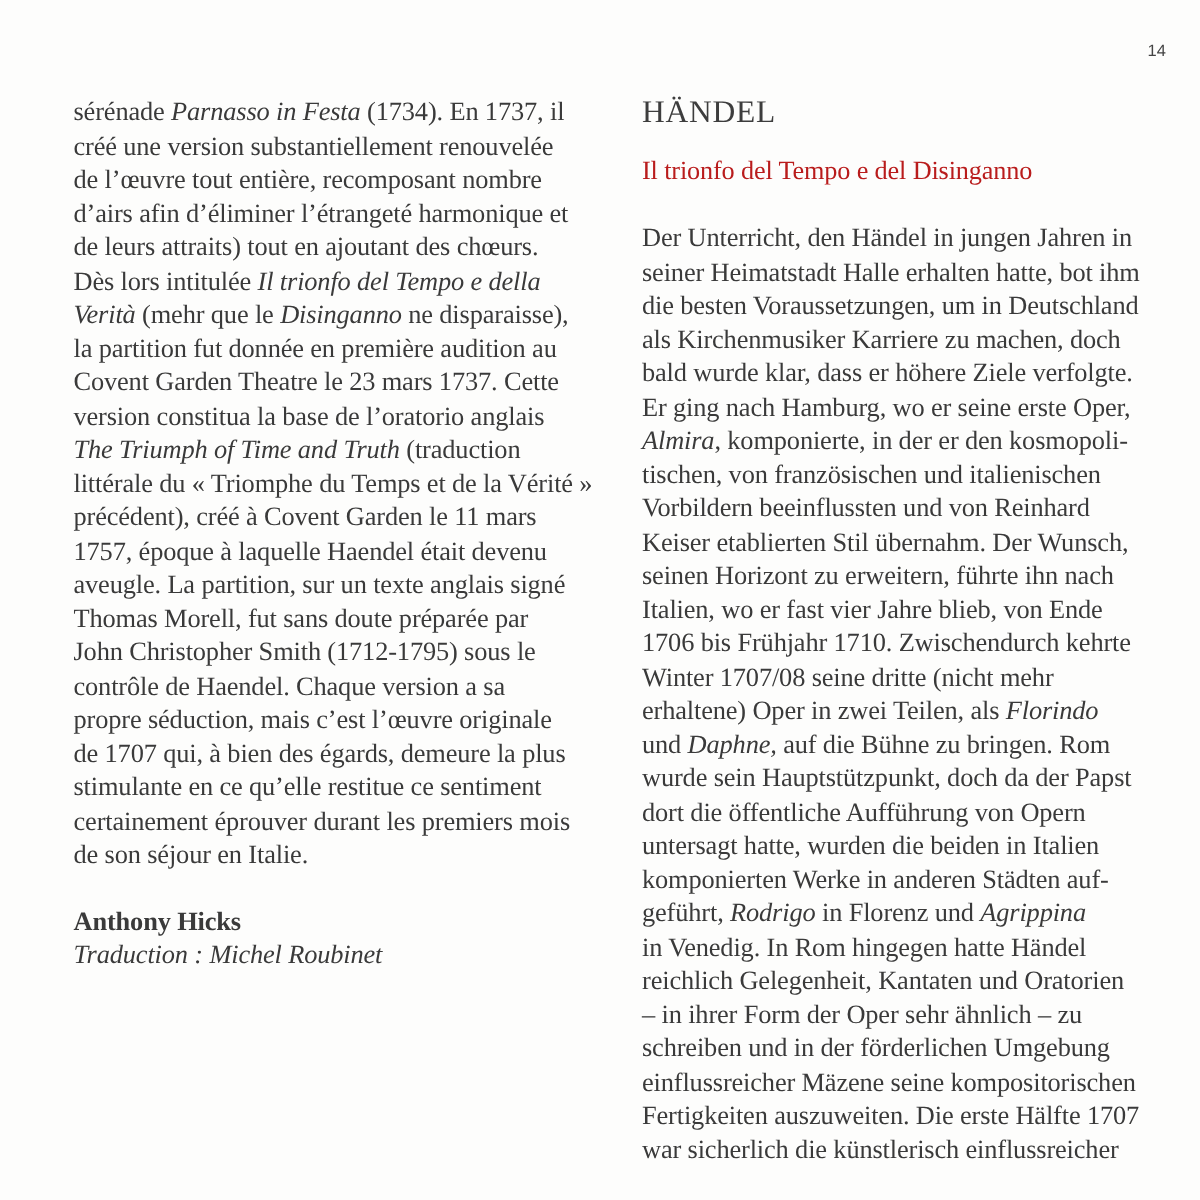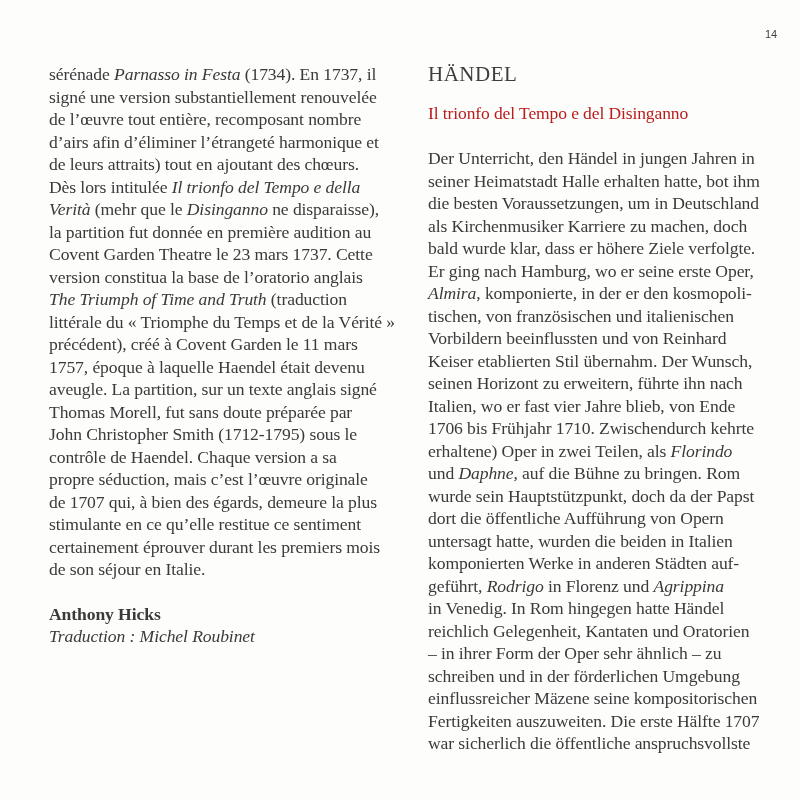--- a/index.html
+++ b/index.html
@@ -38,21 +38,21 @@
   .translator { font-style: italic; display: block; }
 </style>
 </head>
 <body>
 
 <div class="page-number">14</div>
 
 <div class="col col-left">
   <div>
       <span class="line"><span>sérénade </span><span class="it">Parnasso in Festa</span><span> (1734). En 1737, il</span></span>
-      <span class="line"><span>signé une version substantiellement renouvelée</span></span>
+      <span class="line"><span>créé une version substantiellement renouvelée</span></span>
       <span class="line"><span>de l’œuvre tout entière, recomposant nombre</span></span>
       <span class="line"><span>d’airs afin d’éliminer l’étrangeté harmonique et</span></span>
       <span class="line"><span>de leurs attraits) tout en ajoutant des chœurs.</span></span>
       <span class="line"><span>Dès lors intitulée </span><span class="it">Il trionfo del Tempo e della</span></span>
       <span class="line"><span class="it">Verità</span><span> (mehr que le </span><span class="it">Disinganno</span><span> ne disparaisse),</span></span>
       <span class="line"><span>la partition fut donnée en première audition au</span></span>
       <span class="line"><span>Covent Garden Theatre le 23 mars 1737. Cette</span></span>
       <span class="line"><span>version constitua la base de l’oratorio anglais</span></span>
       <span class="line"><span class="it">The Triumph of Time and Truth</span><span> (traduction</span></span>
       <span class="line"><span>littérale du « Triomphe du Temps et de la Vérité »</span></span>
@@ -84,28 +84,29 @@
       <span class="line"><span>als Kirchenmusiker Karriere zu machen, doch</span></span>
       <span class="line"><span>bald wurde klar, dass er höhere Ziele verfolgte.</span></span>
       <span class="line"><span>Er ging nach Hamburg, wo er seine erste Oper,</span></span>
       <span class="line"><span class="it">Almira</span><span>, komponierte, in der er den kosmopoli-</span></span>
       <span class="line"><span>tischen, von französischen und italienischen</span></span>
       <span class="line"><span>Vorbildern beeinflussten und von Reinhard</span></span>
       <span class="line"><span>Keiser etablierten Stil übernahm. Der Wunsch,</span></span>
       <span class="line"><span>seinen Horizont zu erweitern, führte ihn nach</span></span>
       <span class="line"><span>Italien, wo er fast vier Jahre blieb, von Ende</span></span>
       <span class="line"><span>1706 bis Frühjahr 1710. Zwischendurch kehrte</span></span>
+      <span class="line"><span>Winter 1707/08 seine dritte (nicht mehr</span></span>
       <span class="line"><span>erhaltene) Oper in zwei Teilen, als </span><span class="it">Florindo</span></span>
       <span class="line"><span>und </span><span class="it">Daphne,</span><span> auf die Bühne zu bringen. Rom</span></span>
       <span class="line"><span>wurde sein Hauptstützpunkt, doch da der Papst</span></span>
       <span class="line"><span>dort die öffentliche Aufführung von Opern</span></span>
       <span class="line"><span>untersagt hatte, wurden die beiden in Italien</span></span>
       <span class="line"><span>komponierten Werke in anderen Städten auf-</span></span>
       <span class="line"><span>geführt, </span><span class="it">Rodrigo</span><span> in Florenz und </span><span class="it">Agrippina</span></span>
       <span class="line"><span>in Venedig. In Rom hingegen hatte Händel</span></span>
       <span class="line"><span>reichlich Gelegenheit, Kantaten und Oratorien</span></span>
       <span class="line"><span>– in ihrer Form der Oper sehr ähnlich – zu</span></span>
       <span class="line"><span>schreiben und in der förderlichen Umgebung</span></span>
       <span class="line"><span>einflussreicher Mäzene seine kompositorischen</span></span>
       <span class="line"><span>Fertigkeiten auszuweiten. Die erste Hälfte 1707</span></span>
-      <span class="line"><span>war sicherlich die öffentliche anspruchsvollste</span></span>
+      <span class="line"><span>war sicherlich die künstlerisch einflussreicher</span></span>
     </div>
 </div>
 
 </body></html>

